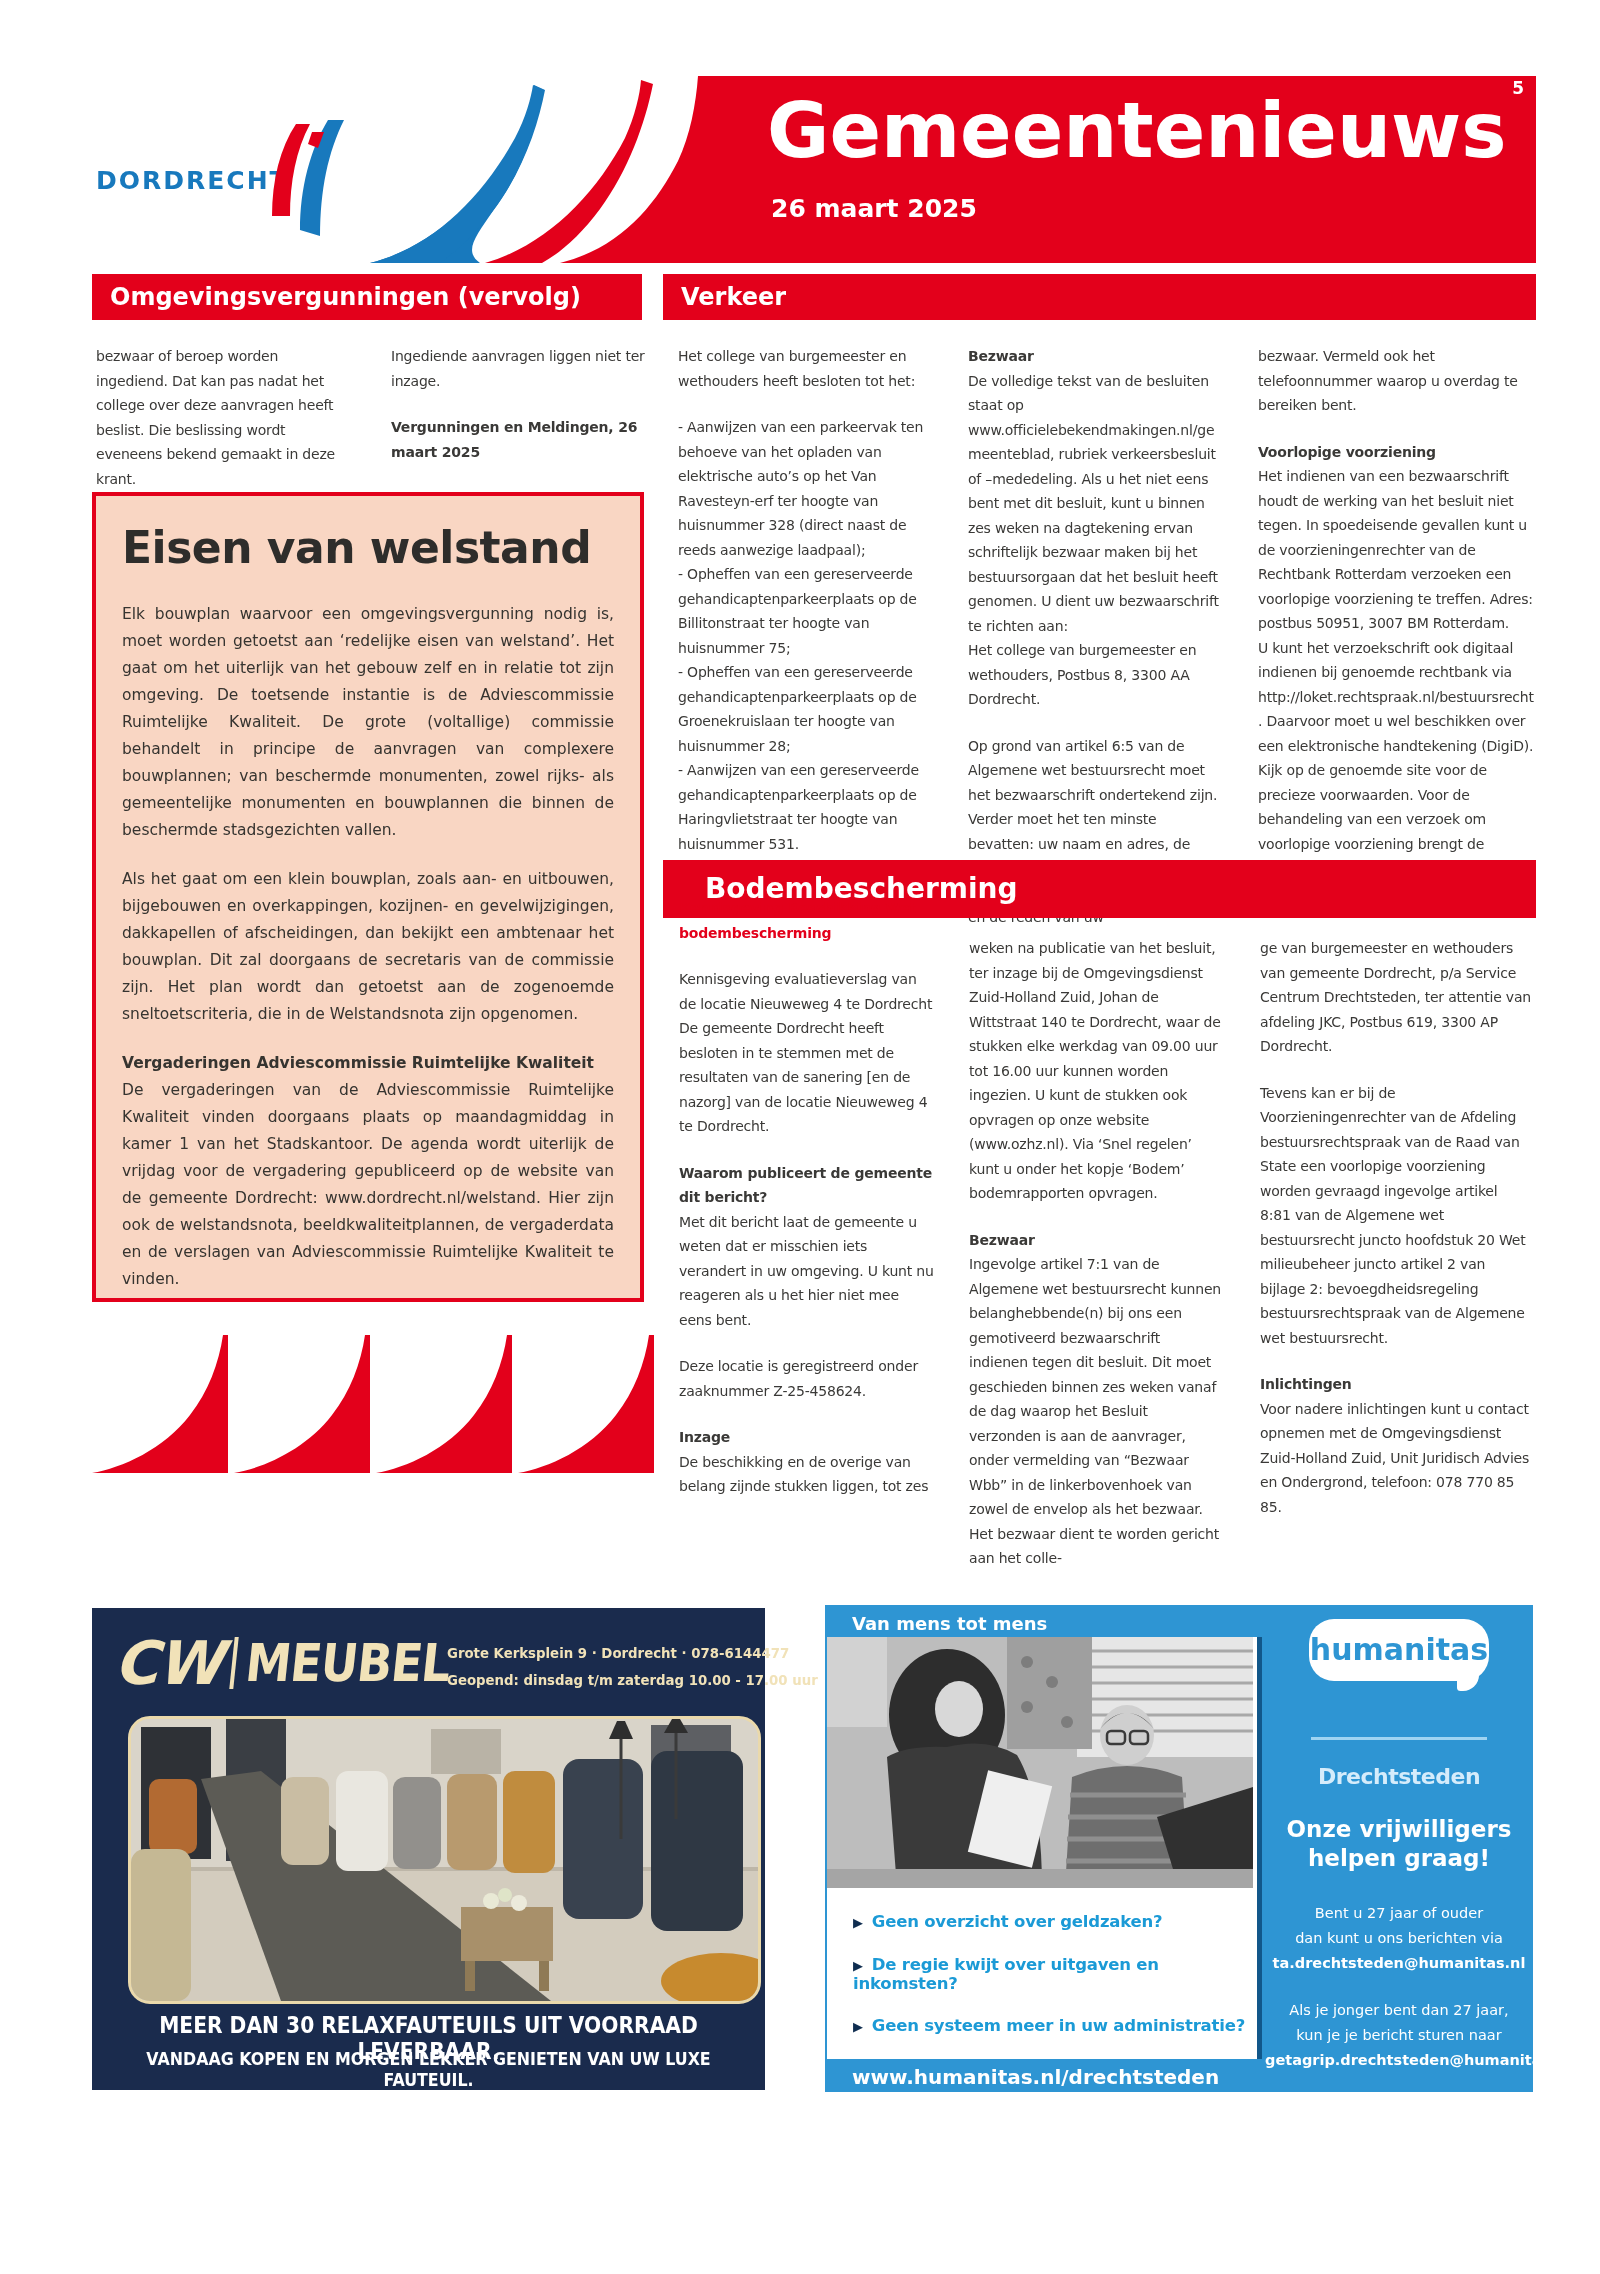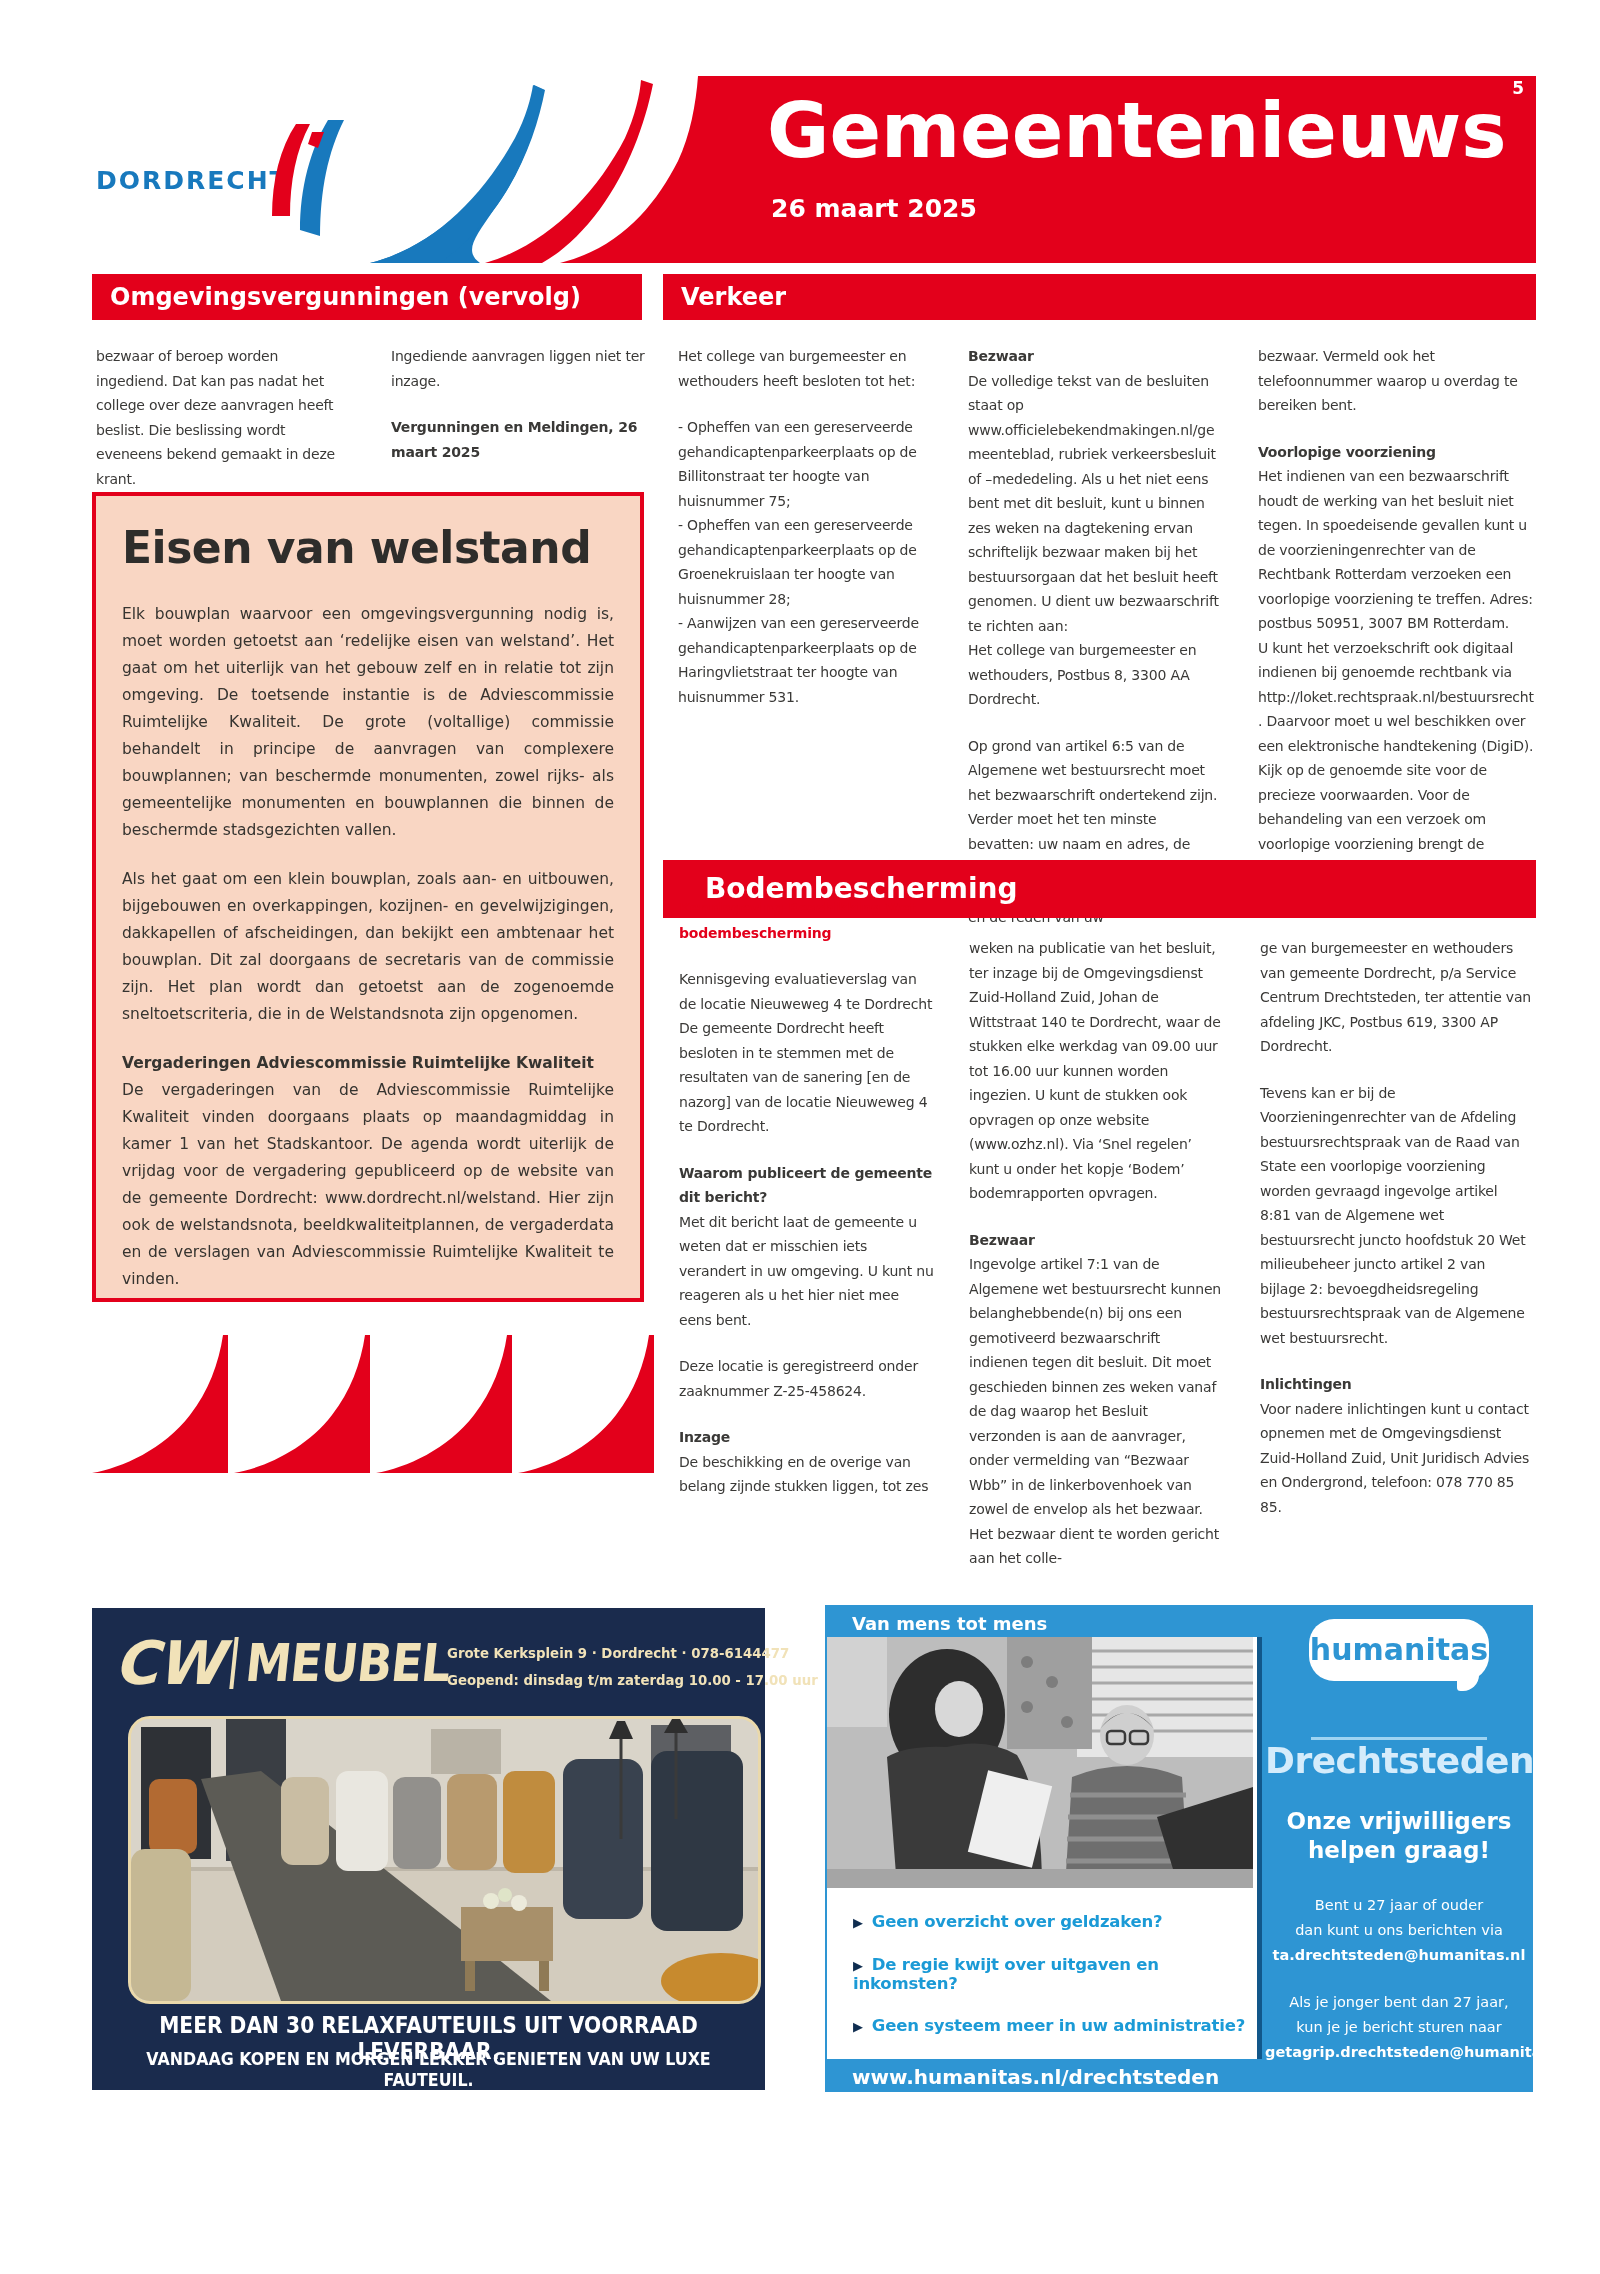--- a/index.html
+++ b/index.html
@@ -62,21 +62,21 @@
   .hum-sep-w{position:absolute;left:428px;top:32px;width:4px;height:422px;background:#ffffff;}
   .hum-sep-b{position:absolute;left:432px;top:32px;width:5px;height:422px;background:#11578a;}
   .hum-panel{position:absolute;left:2px;top:283px;width:426px;height:171px;background:#fff;display:flex;flex-direction:column;justify-content:space-evenly;padding-left:26px;box-sizing:border-box;}
   .hum-q{font-size:16.5px;font-weight:bold;color:#1b9ad6;letter-spacing:-0.2px;}
   .hum-q .tri{color:#0f2d50;font-size:13px;margin-right:9px;}
   .hum-web{position:absolute;left:27px;top:460px;font-size:20px;font-weight:bold;color:#fff;}
   .hum-right{position:absolute;left:440px;top:0;width:268px;height:455px;text-align:center;color:#fff;}
   .hum-bubble{position:relative;width:180px;height:62px;background:#fff;border-radius:25px;margin:14px auto 0 auto;line-height:62px;font-size:30px;font-weight:bold;color:#2e95d3;}
   .hum-bubble:after{content:"";position:absolute;right:10px;bottom:-10px;width:22px;height:16px;background:#fff;border-radius:0 0 18px 4px;}
   .hum-divider{width:176px;height:3px;background:#9fd4f2;margin:56px auto 0 auto;}
-  .hum-region{font-size:36px;font-weight:bold;color:#d5ecfb;letter-spacing:-0.5px;}
+  .hum-region{margin-top:24px;font-size:22px;font-weight:bold;color:#d5ecfb;letter-spacing:-0.5px;}
   .hum-slogan{margin-top:26px;font-size:23px;font-weight:bold;line-height:29px;}
   .hum-block{margin-top:28px;font-size:14.5px;line-height:25px;}
   .hum-block .em{font-weight:bold;}
   .hum-block.b2{margin-top:22px;}
 </style>
 </head>
 <body>
 
 <div class="page">
 
@@ -110,20 +110,21 @@
     </div>
   <div class="col c-omg2">
       <p class="blk p">Ingediende aanvragen liggen niet ter inzage.</p>
       <p class="blk g"></p>
       <p class="blk b">Vergunningen en Meldingen, 26 maart 2025</p>
     </div>
 
   <div class="col c-vk1">
       <p class="blk p">Het college van burgemeester en wethouders heeft besloten tot het:</p>
       <p class="blk g"></p>
+      <p class="blk p">- Aanwijzen van een parkeervak ten behoeve van het opladen van elektrische auto’s op het Van Ravesteyn-erf ter hoogte van huisnummer 328 (direct naast de reeds aanwezige laadpaal);</p>
       <p class="blk p">- Opheffen van een gereserveerde gehandicaptenparkeerplaats op de Billitonstraat ter hoogte van huisnummer 75;</p>
       <p class="blk p">- Opheffen van een gereserveerde gehandicaptenparkeerplaats op de Groenekruislaan ter hoogte van huisnummer 28;</p>
       <p class="blk p">- Aanwijzen van een gereserveerde gehandicaptenparkeerplaats op de Haringvlietstraat ter hoogte van huisnummer 531.</p>
     </div>
   <div class="col c-vk2">
       <p class="blk b">Bezwaar</p>
       <p class="blk p">De volledige tekst van de besluiten staat op www.officielebekendmakingen.nl/gemeenteblad, rubriek verkeersbesluit of –mededeling. Als u het niet eens bent met dit besluit, kunt u binnen zes weken na dagtekening ervan schriftelijk bezwaar maken bij het bestuursorgaan dat het besluit heeft genomen. U dient uw bezwaarschrift te richten aan:</p>
       <p class="blk p">Het college van burgemeester en wethouders, Postbus 8, 3300 AA Dordrecht.</p>
       <p class="blk g"></p>
       <p class="blk p">Op grond van artikel 6:5 van de Algemene wet bestuursrecht moet het bezwaarschrift ondertekend zijn. Verder moet het ten minste bevatten: uw naam en adres, de datum, de omschrijving van het besluit waartegen u bezwaar maakt en de reden van uw</p>

